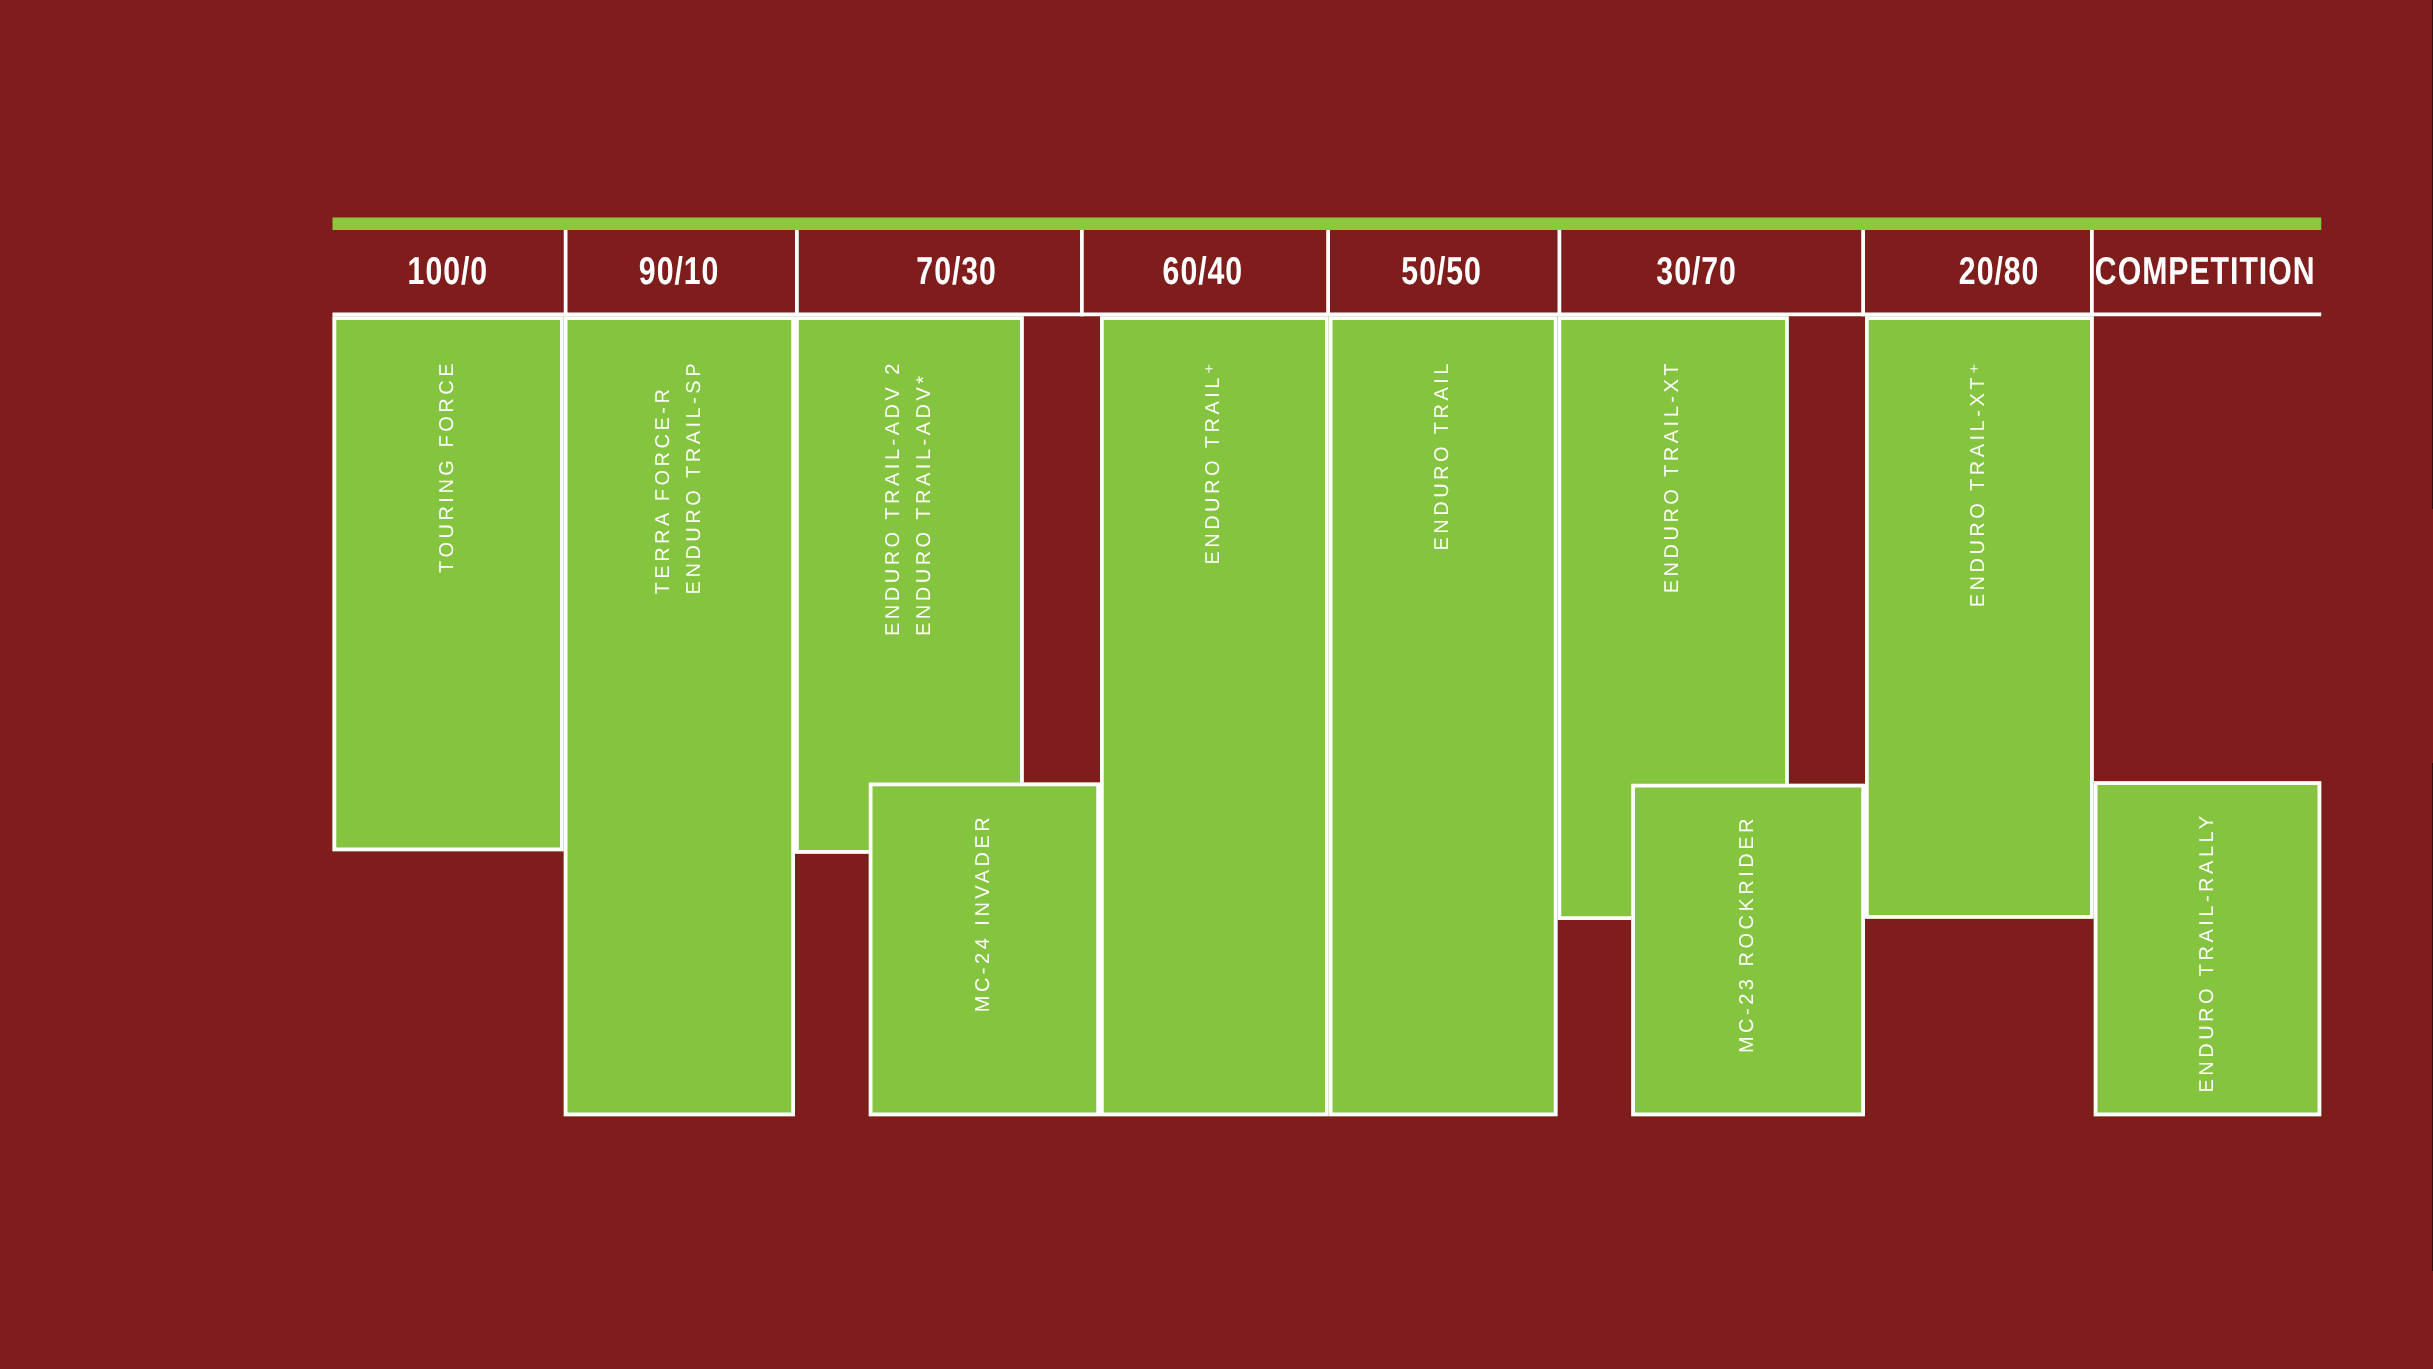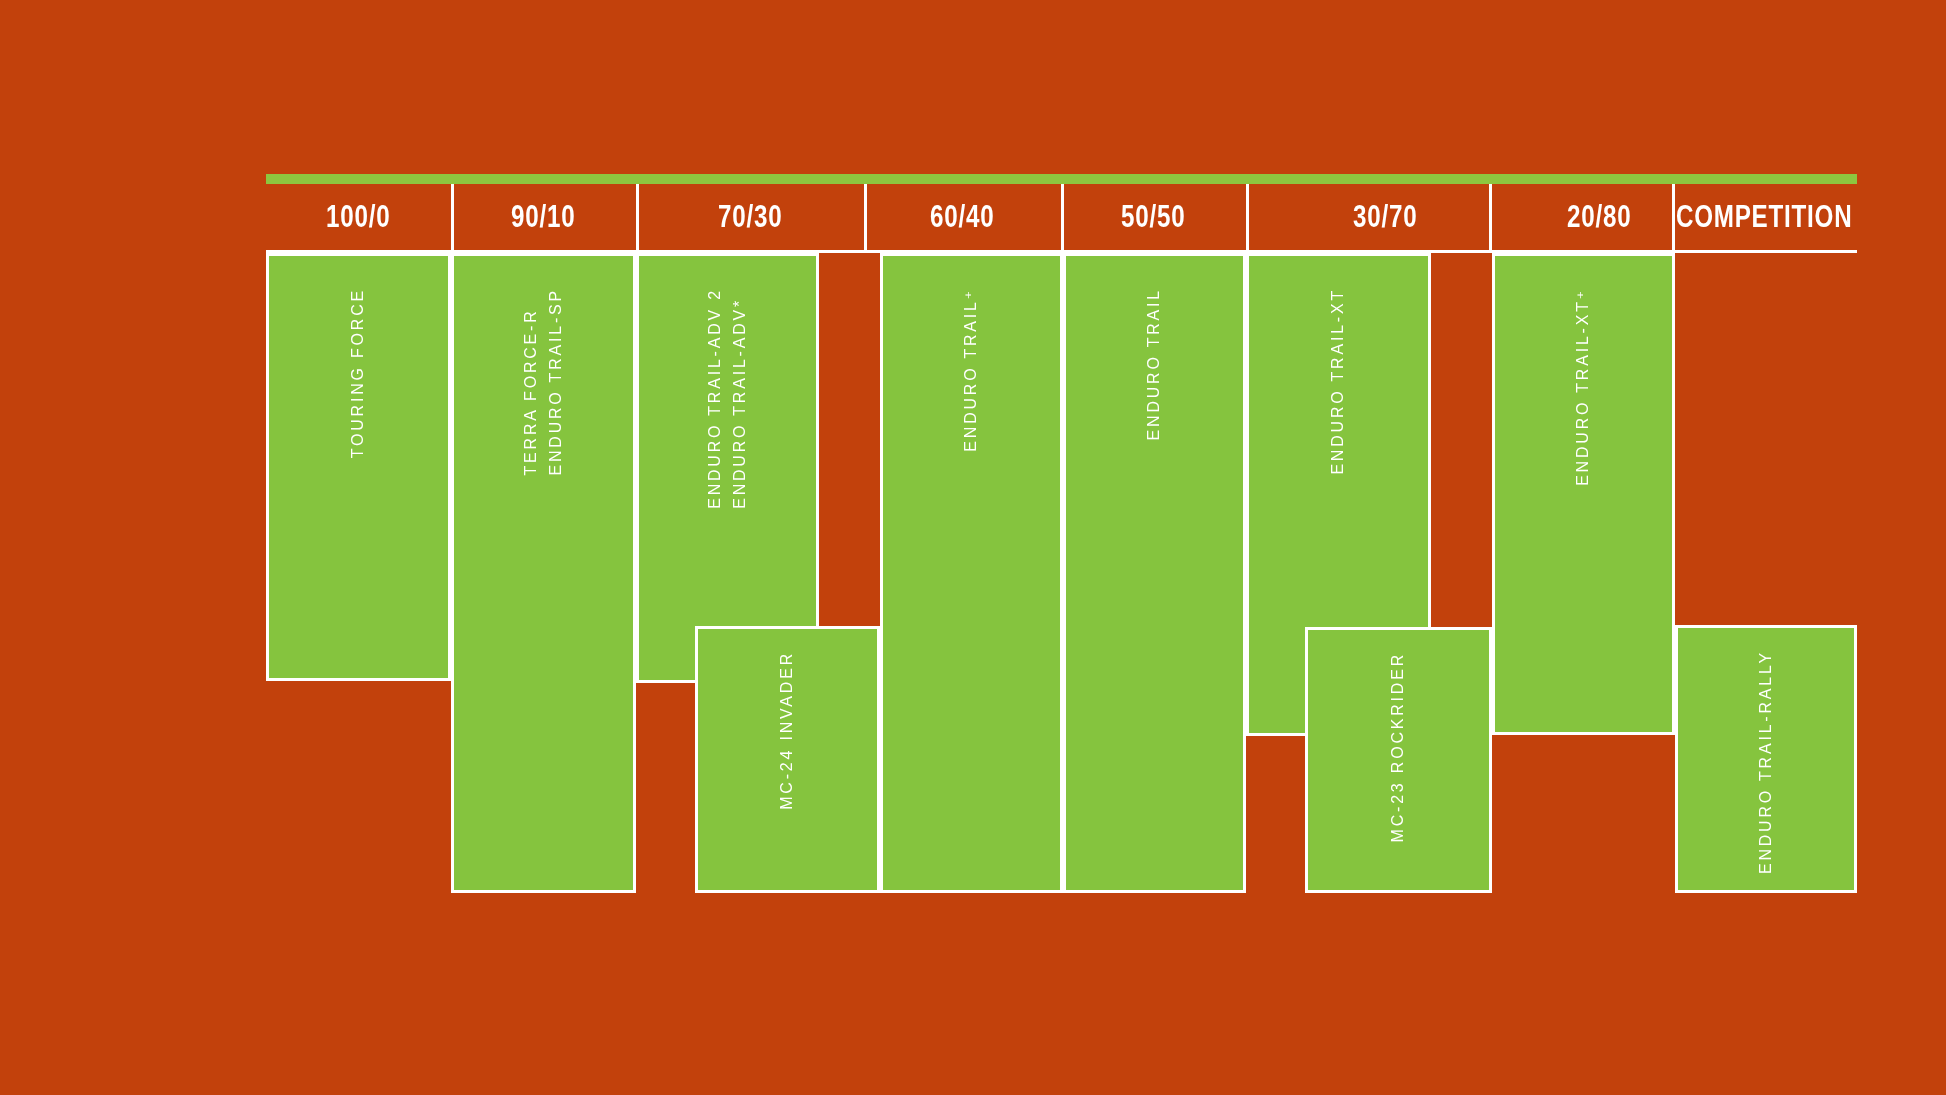--- a/index.html
+++ b/index.html
@@ -1,16 +1,16 @@
 <!DOCTYPE html>
 <html><head>
 <meta charset="utf-8">
 <style>
   html,body{margin:0;padding:0;background:#000;}
-  .stage{position:relative;width:1946px;height:1095px;background:#c2410c;overflow:hidden;
+  .stage{position:relative;width:1946px;height:1095px;background:#7f1d1d;overflow:hidden;
          font-family:"Liberation Sans","DejaVu Sans",sans-serif;}
   .topbar{position:absolute;left:266px;top:174px;width:1591px;height:10px;background:#8DC63F;}
   .hline{position:absolute;left:266px;top:250px;width:1591px;height:3px;background:#fff;}
   .hcell{position:absolute;top:184px;height:66px;display:flex;align-items:center;justify-content:center;color:#fff;}
   .hcell .hlabel{font-weight:700;font-size:31px;letter-spacing:1px;transform:scaleX(0.78);white-space:nowrap;}
   .vline{position:absolute;top:184px;width:3px;height:69px;background:#fff;}
   .block{position:absolute;background:#85C43E;border:3px solid #fff;box-sizing:border-box;
          display:flex;justify-content:center;align-items:flex-start;z-index:2;}
   .block.low{z-index:3;}
   .vtext{writing-mode:vertical-rl;transform:rotate(180deg);color:#fff;font-size:16px;
@@ -23,22 +23,22 @@
   .b-terra{left:451px;top:253px;width:185px;height:640px;}
   .b-adv{left:636px;top:253px;width:183px;height:430px;}
   .b-mc24{left:695px;top:626px;width:185px;height:267px;}
   .b-trailplus{left:880px;top:253px;width:183px;height:640px;}
   .b-trail{left:1063px;top:253px;width:183px;height:640px;}
   .b-xt{left:1246px;top:253px;width:185px;height:483px;}
   .b-mc23{left:1305px;top:627px;width:187px;height:266px;}
   .b-xtplus{left:1492px;top:253px;width:183px;height:482px;}
   .b-rally{left:1675px;top:625px;width:182px;height:268px;}
   
-  .c1{left:266px;width:185px;} .c2{left:451px;width:185px;align-items:center;} .c3{left:636px;width:228px;}
-  .c4{left:864px;width:197px;} .c5{left:1061px;width:185px;} .c6{left:1246px;width:223px;padding-left:28px;}
+  .c1{left:266px;width:185px;} .c2{left:451px;width:185px;align-items:center;} .c3{left:636px;width:228px;padding-left:15px;}
+  .c4{left:864px;width:197px;} .c5{left:1061px;width:185px;} .c6{left:1246px;width:223px;}
   .c7{left:1489px;width:220px;} .c8{left:1672px;width:185px;}
   .v1{left:451px;} .v2{left:636px;} .v3{left:864px;} .v4{left:1061px;}
   .v5{left:1246px;} .v6{left:1489px;} .v7{left:1672px;}
 </style>
 </head>
 <body>
 
 <div class="stage">
 
   <div class="topbar"></div>

